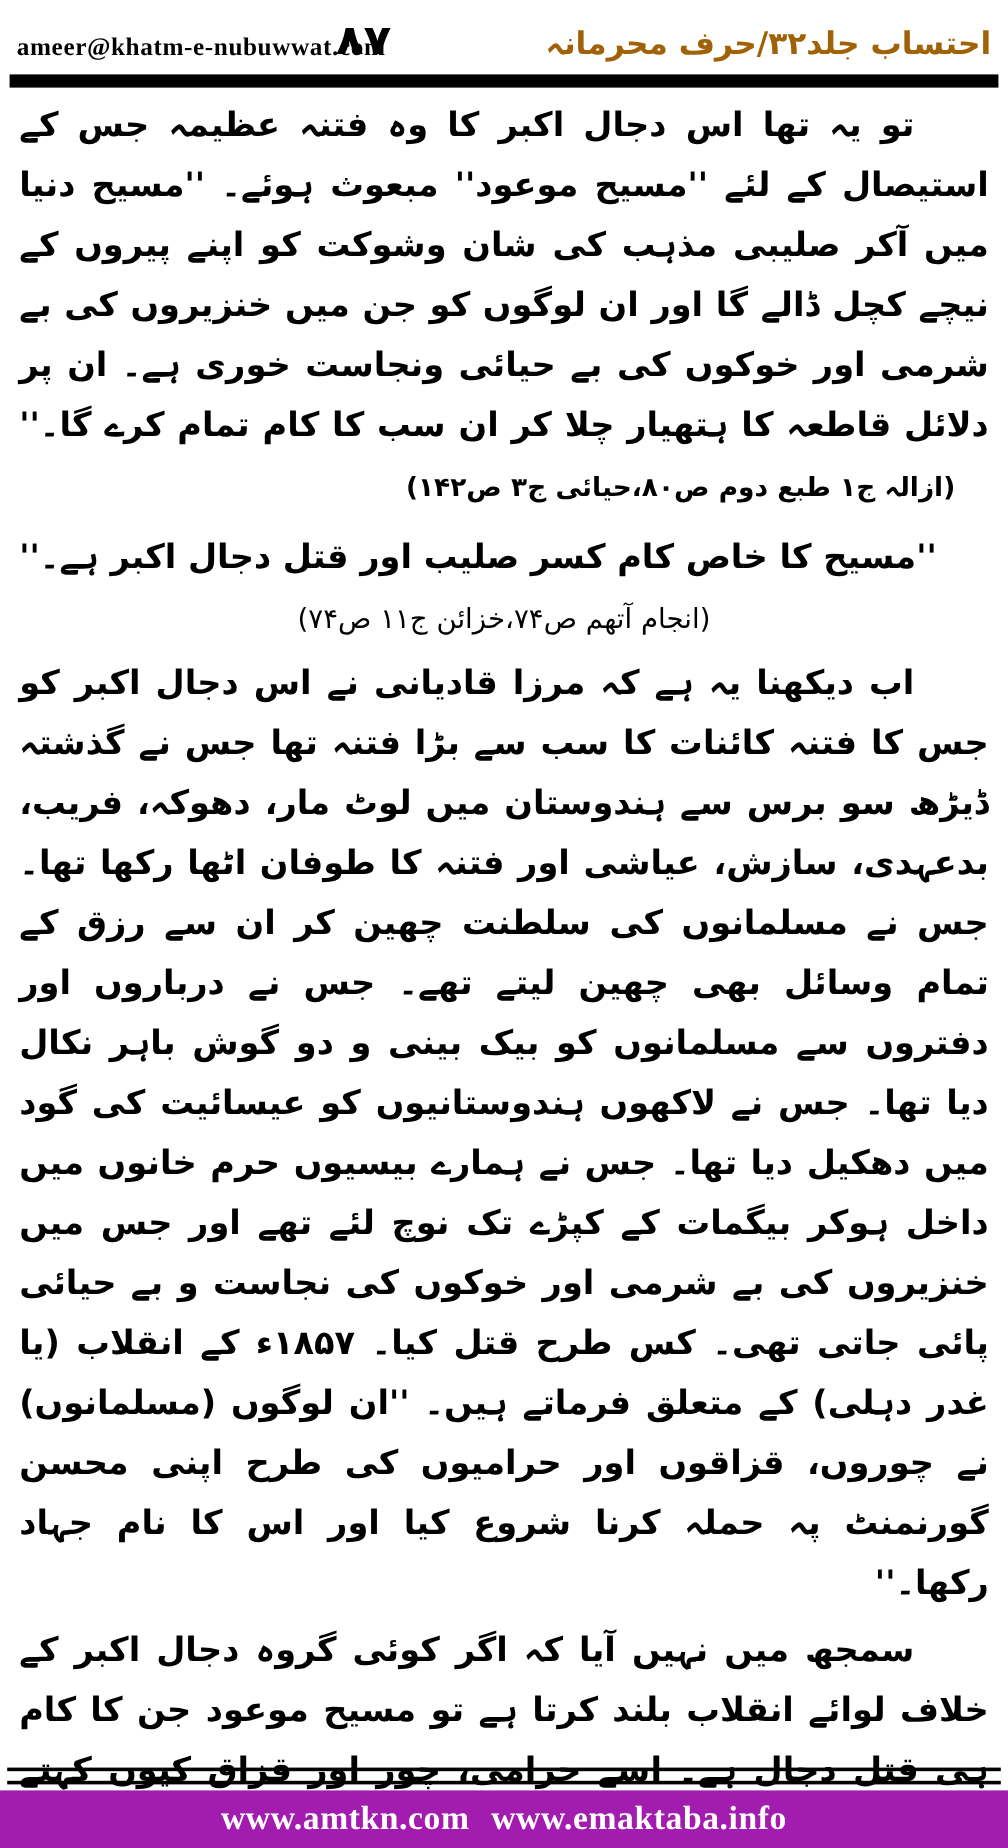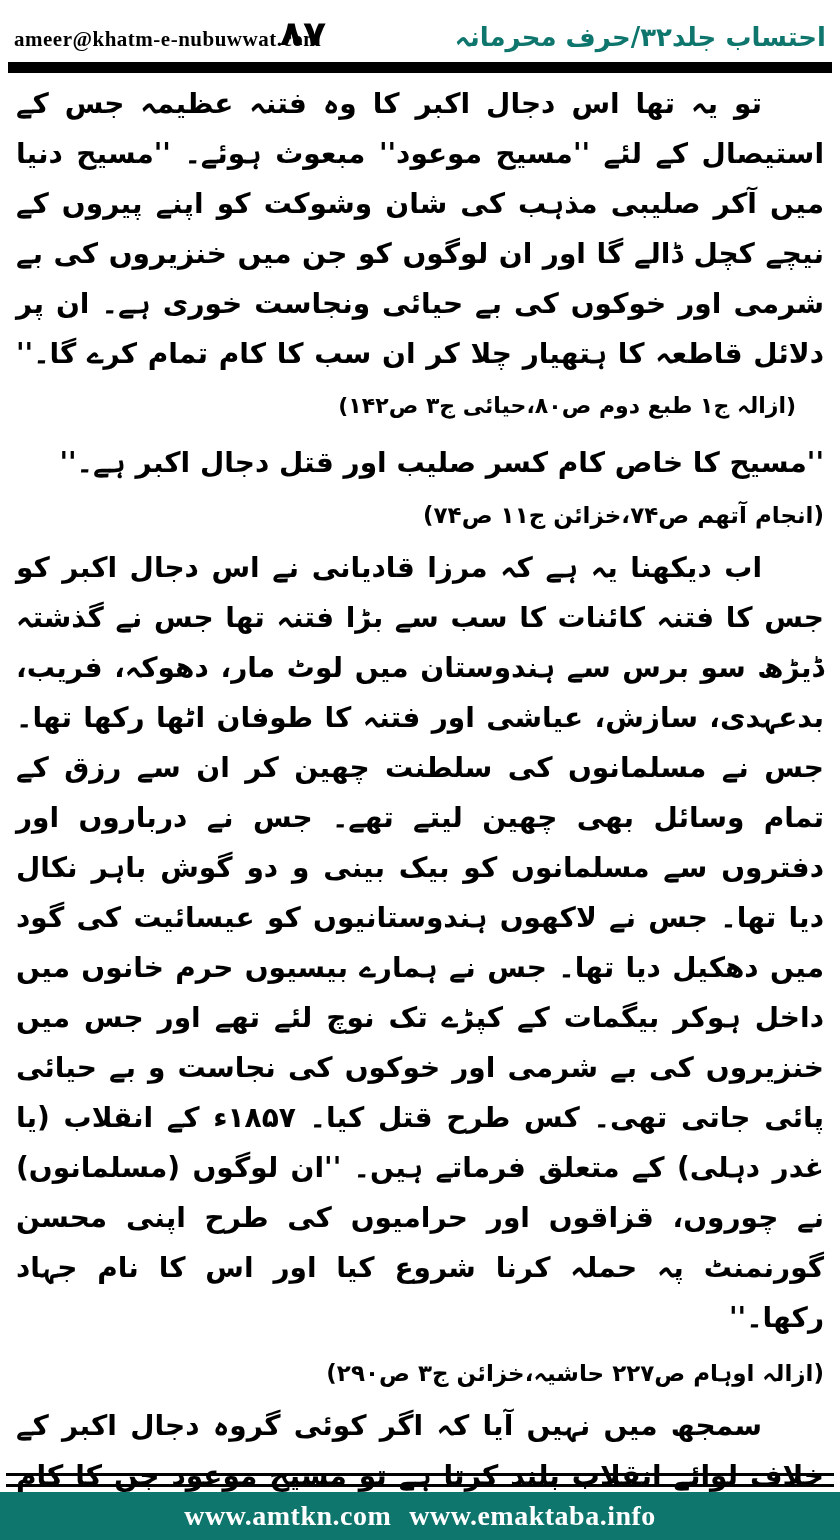--- a/index.html
+++ b/index.html
@@ -21,21 +21,21 @@
     font-weight:700;font-size:21px;color:#000;
     letter-spacing:.5px;
   }
   .header .pageno{
     font-family:"DejaVu Sans",sans-serif;
     font-weight:700;font-size:38px;color:#000;
     line-height:1;transform:scaleY(.9);
     margin-left:-170px;
   }
   .header .booktitle{
-    direction:rtl;font-weight:700;font-size:26px;color:#0f766e;
+    direction:rtl;font-weight:700;font-size:26px;color:#a16207;
   }
   .toprule{height:11px;background:#000;margin:6px 8px 0 8px;}
   
   .body{
     direction:rtl;
     padding:6px 16px 0 16px;
     color:#000;
   }
   .heading{
     text-align:right;
@@ -46,38 +46,38 @@
     font-weight:700;font-size:28px;line-height:50px;
     text-align:justify;
     margin:0 0 6px 0;
   }
   .indent{text-indent:62px;}
   .cite{
     font-size:22px;font-weight:700;
     white-space:nowrap;
   }
   .cite-line{
-    direction:rtl;text-align:right;
-    font-weight:700;font-size:23px;line-height:48px;
+    direction:rtl;text-align:center;
+    font-weight:400;font-size:23px;line-height:48px;
     margin:2px 0 4px 0;
   }
   .center-line{
-    text-align:right;
+    text-align:left;
     font-weight:700;font-size:28px;line-height:52px;
     margin:2px 0;
   }
   
   .footer{position:absolute;left:0;right:0;bottom:0;}
   .dblrule{
     height:8px;margin:0 6px 5px 6px;
     border-top:3px solid #000;
     border-bottom:3px solid #000;
   }
   .urlbar{
-    height:48px;background:#0f766e;
+    height:48px;background:#a21caf;
     display:flex;align-items:center;justify-content:center;gap:18px;
   }
   .urlbar span{
     color:#fff;font-family:"Liberation Serif",serif;
     font-weight:700;font-size:28px;letter-spacing:.5px;
   }
 </style>
 </head>
 <body>
 
@@ -98,21 +98,20 @@
       <span>تو یہ تھا اس دجال اکبر کا وہ فتنہ عظیمہ جس کے استیصال کے لئے ''مسیح موعود'' مبعوث ہوئے۔ ''مسیح دنیا میں آکر صلیبی مذہب کی شان وشوکت کو اپنے پیروں کے نیچے کچل ڈالے گا اور ان لوگوں کو جن میں خنزیروں کی بے شرمی اور خوکوں کی بے حیائی ونجاست خوری ہے۔ ان پر دلائل قاطعہ کا ہتھیار چلا کر ان سب کا کام تمام کرے گا۔''</span>
        <span class="cite">(ازالہ ج۱ طبع دوم ص۸۰،حیائی ج۳ ص۱۴۲)</span>
     </div>
 
     <div class="center-line">''مسیح کا خاص کام کسر صلیب اور قتل دجال اکبر ہے۔''</div>
 
     <div class="cite-line">(انجام آتھم ص۷۴،خزائن ج۱۱ ص۷۴)</div>
 
     <div class="para indent">اب دیکھنا یہ ہے کہ مرزا قادیانی نے اس دجال اکبر کو جس کا فتنہ کائنات کا سب سے بڑا فتنہ تھا جس نے گذشتہ ڈیڑھ سو برس سے ہندوستان میں لوٹ مار، دھوکہ، فریب، بدعہدی، سازش، عیاشی اور فتنہ کا طوفان اٹھا رکھا تھا۔ جس نے مسلمانوں کی سلطنت چھین کر ان سے رزق کے تمام وسائل بھی چھین لیتے تھے۔ جس نے درباروں اور دفتروں سے مسلمانوں کو بیک بینی و دو گوش باہر نکال دیا تھا۔ جس نے لاکھوں ہندوستانیوں کو عیسائیت کی گود میں دھکیل دیا تھا۔ جس نے ہمارے بیسیوں حرم خانوں میں داخل ہوکر بیگمات کے کپڑے تک نوچ لئے تھے اور جس میں خنزیروں کی بے شرمی اور خوکوں کی نجاست و بے حیائی پائی جاتی تھی۔ کس طرح قتل کیا۔ ۱۸۵۷ء کے انقلاب (یا غدر دہلی) کے متعلق فرماتے ہیں۔ ''ان لوگوں (مسلمانوں) نے چوروں، قزاقوں اور حرامیوں کی طرح اپنی محسن گورنمنٹ پہ حملہ کرنا شروع کیا اور اس کا نام جہاد رکھا۔''</div>
 
-    <div class="cite-line">(ازالہ اوہام ص۲۲۷ حاشیہ،خزائن ج۳ ص۲۹۰)</div>
 
     <div class="para indent">
       <span>سمجھ میں نہیں آیا کہ اگر کوئی گروہ دجال اکبر کے خلاف لوائے انقلاب بلند کرتا ہے تو مسیح موعود جن کا کام ہی قتل دجال ہے۔ اسے حرامی، چور اور قزاق کیوں کہتے ہیں اور یہ بھی سمجھ میں نہیں آیا کہ جب ۱۸۹۱ء میں ہمارا دجال روس سے ایک جنگ میں الجھنے لگا تو مسیح موعود نے مسلمانوں سے یہ کیوں اپیل کی کہ: ''ہر ایک سعادت مند مسلمان کو دعاء کرنی چاہئے کہ اس وقت انگریزوں کی فتح ہو۔ کیونکہ یہ لوگ ہمارے محسن ہیں۔''</span>
        
     </div>
 
   </div>
 
   <div class="footer">
     <div class="dblrule"></div>

